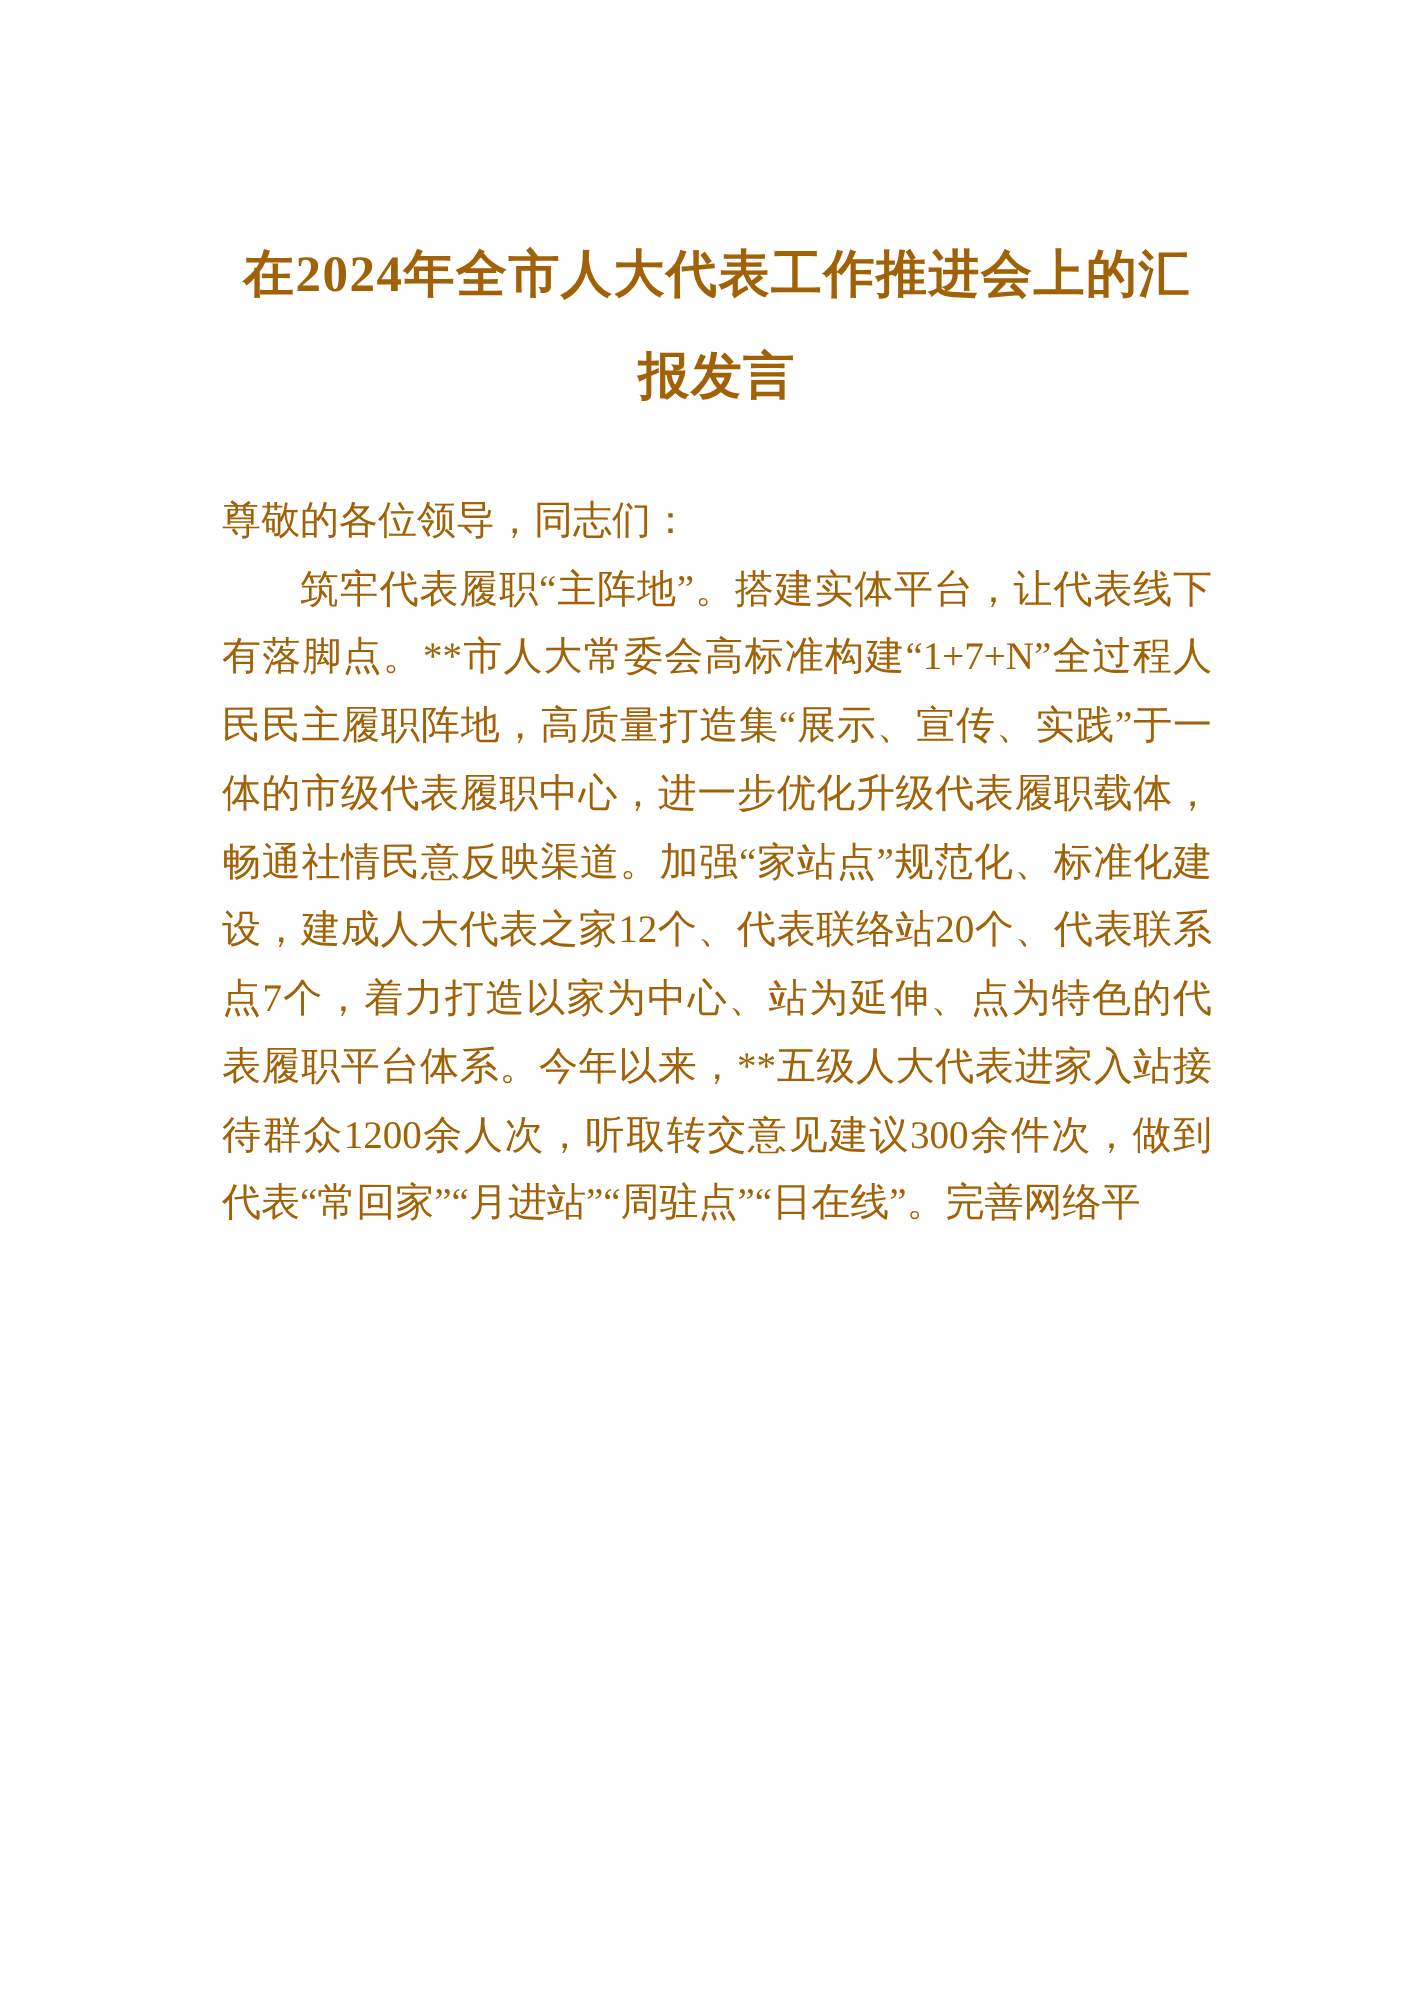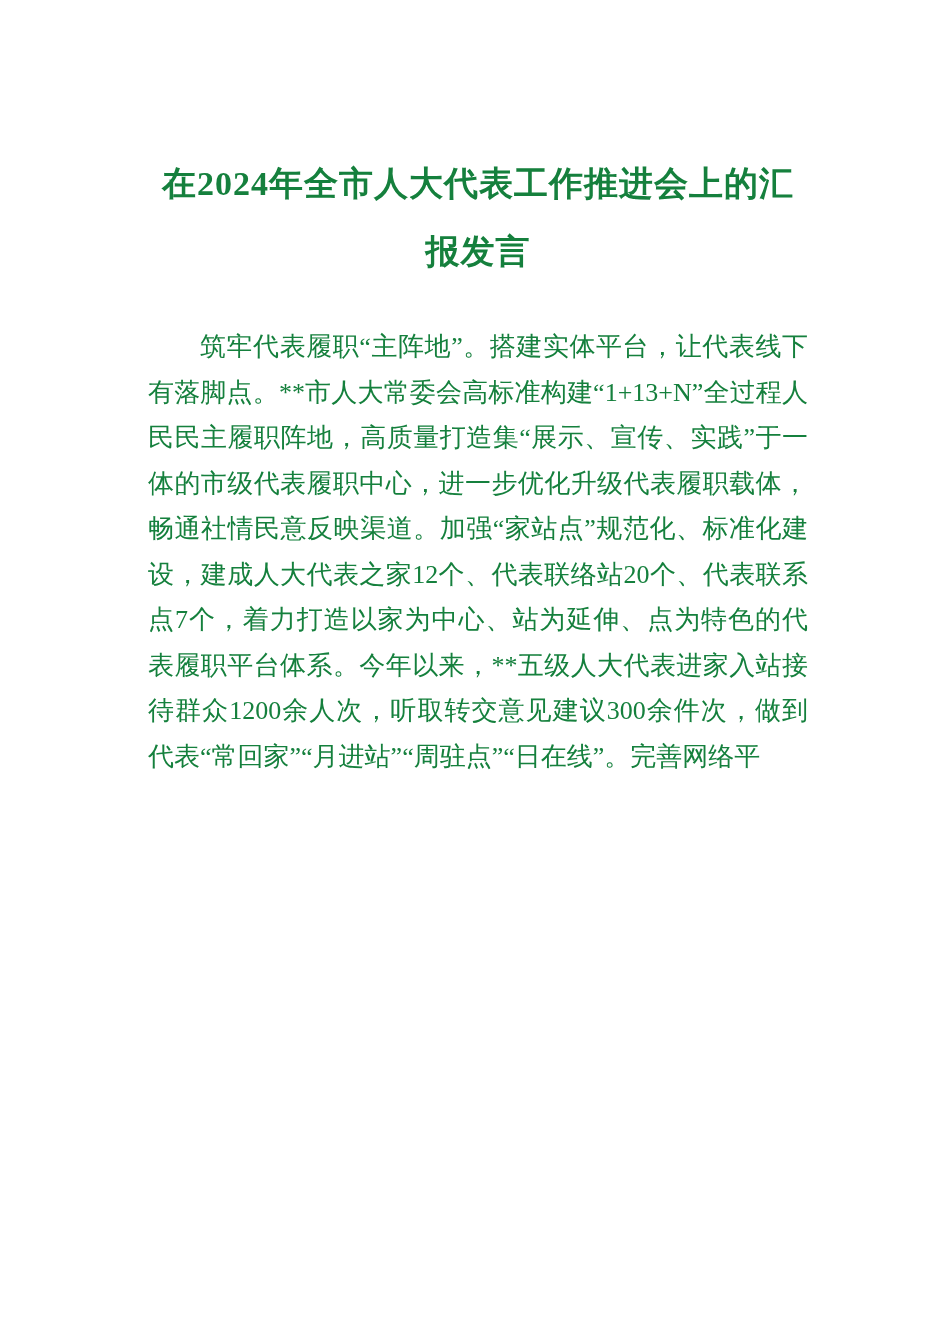--- a/index.html
+++ b/index.html
@@ -10,21 +10,21 @@
   .page {
     position: relative;
     width: 950px;
     height: 1344px;
     margin: 0 auto;
     background: #ffffff;
     box-sizing: border-box;
     padding: 150px 142px 0 148px;
     overflow: hidden;
     font-family: "Liberation Serif", "DejaVu Serif", serif;
-    color: #15803d;
+    color: #a16207;
   }
   .doc-title {
     margin: 0 0 38px 0;
     font-size: 34px;
     font-weight: 700;
     line-height: 68px;
     text-align: center;
     letter-spacing: 1px;
   }
   .doc-body p {
@@ -38,17 +38,18 @@
     text-indent: 2em;
   }
 </style>
 </head>
 <body>
 
 <div class="page">
   <h1 class="doc-title">在2024年全市人大代表工作推进会上的汇报发言</h1>
 
   <div class="doc-body">
+    <p>尊敬的各位领导，同志们：</p>
 
 
-    <p class="indent">筑牢代表履职“主阵地”。搭建实体平台，让代表线下有落脚点。**市人大常委会高标准构建“1+13+N”全过程人民民主履职阵地，高质量打造集“展示、宣传、实践”于一体的市级代表履职中心，进一步优化升级代表履职载体，畅通社情民意反映渠道。加强“家站点”规范化、标准化建设，建成人大代表之家12个、代表联络站20个、代表联系点7个，着力打造以家为中心、站为延伸、点为特色的代表履职平台体系。今年以来，**五级人大代表进家入站接待群众1200余人次，听取转交意见建议300余件次，做到代表“常回家”“月进站”“周驻点”“日在线”。完善网络平</p>
+    <p class="indent">筑牢代表履职“主阵地”。搭建实体平台，让代表线下有落脚点。**市人大常委会高标准构建“1+7+N”全过程人民民主履职阵地，高质量打造集“展示、宣传、实践”于一体的市级代表履职中心，进一步优化升级代表履职载体，畅通社情民意反映渠道。加强“家站点”规范化、标准化建设，建成人大代表之家12个、代表联络站20个、代表联系点7个，着力打造以家为中心、站为延伸、点为特色的代表履职平台体系。今年以来，**五级人大代表进家入站接待群众1200余人次，听取转交意见建议300余件次，做到代表“常回家”“月进站”“周驻点”“日在线”。完善网络平</p>
   </div>
 </div>
 
 </body></html>

